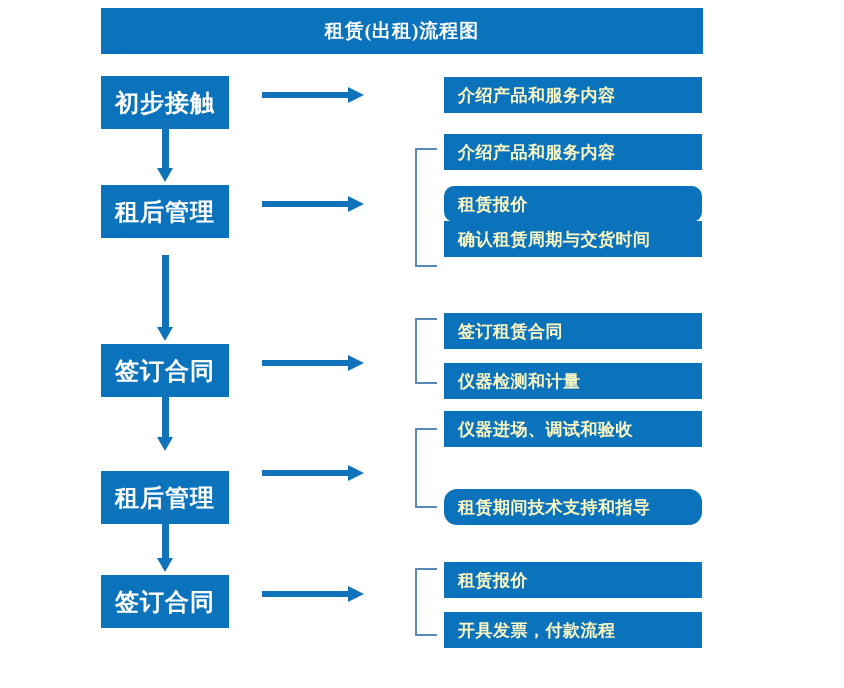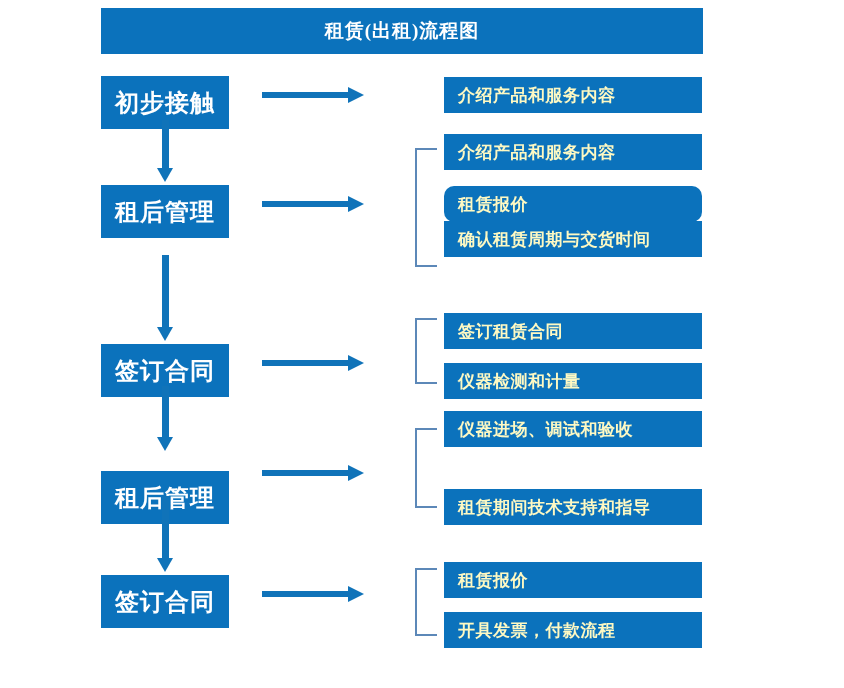--- a/index.html
+++ b/index.html
@@ -183,17 +183,17 @@
   <div class="bracket" style="left:415px; top:428px; height:80px;"></div>
   <div class="bracket" style="left:415px; top:568px; height:68px;"></div>
 
   <div class="detail-box" style="top:77px;">介绍产品和服务内容</div>
   <div class="detail-box" style="top:134px;">介绍产品和服务内容</div>
   <div class="detail-box" style="top:186px;border-radius:10px;">租赁报价</div>
   <div class="detail-box" style="top:221px;text-align:right;">确认租赁周期与交货时间</div>
   <div class="detail-box" style="top:313px;">签订租赁合同</div>
   <div class="detail-box" style="top:363px;">仪器检测和计量</div>
   <div class="detail-box" style="top:411px;">仪器进场、调试和验收</div>
-  <div class="detail-box" style="top:489px;">租赁期间技术支持和指导</div>
+  <div class="detail-box" style="top:489px;border-radius:13px;">租赁期间技术支持和指导</div>
   <div class="detail-box" style="top:562px;">租赁报价</div>
   <div class="detail-box" style="top:612px;">开具发票，付款流程</div>
 
 </div>
 
 </body></html>

